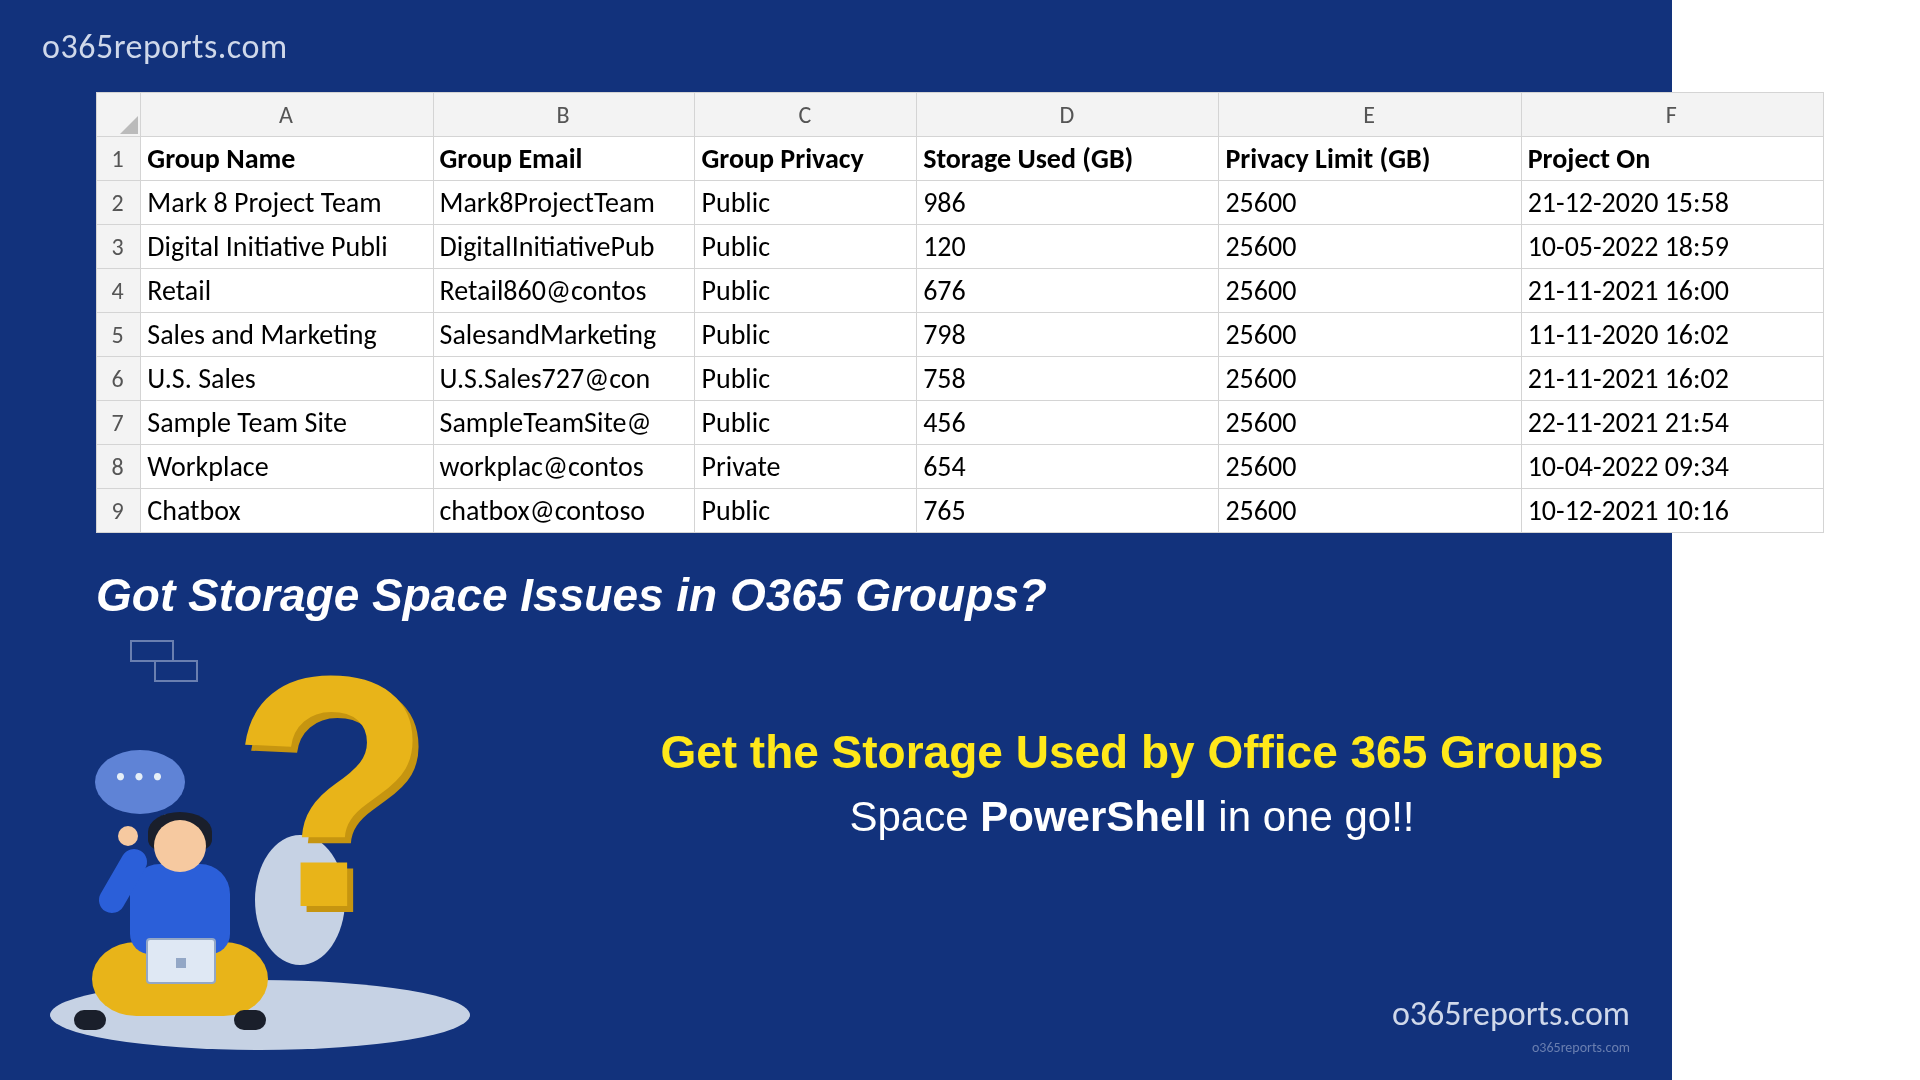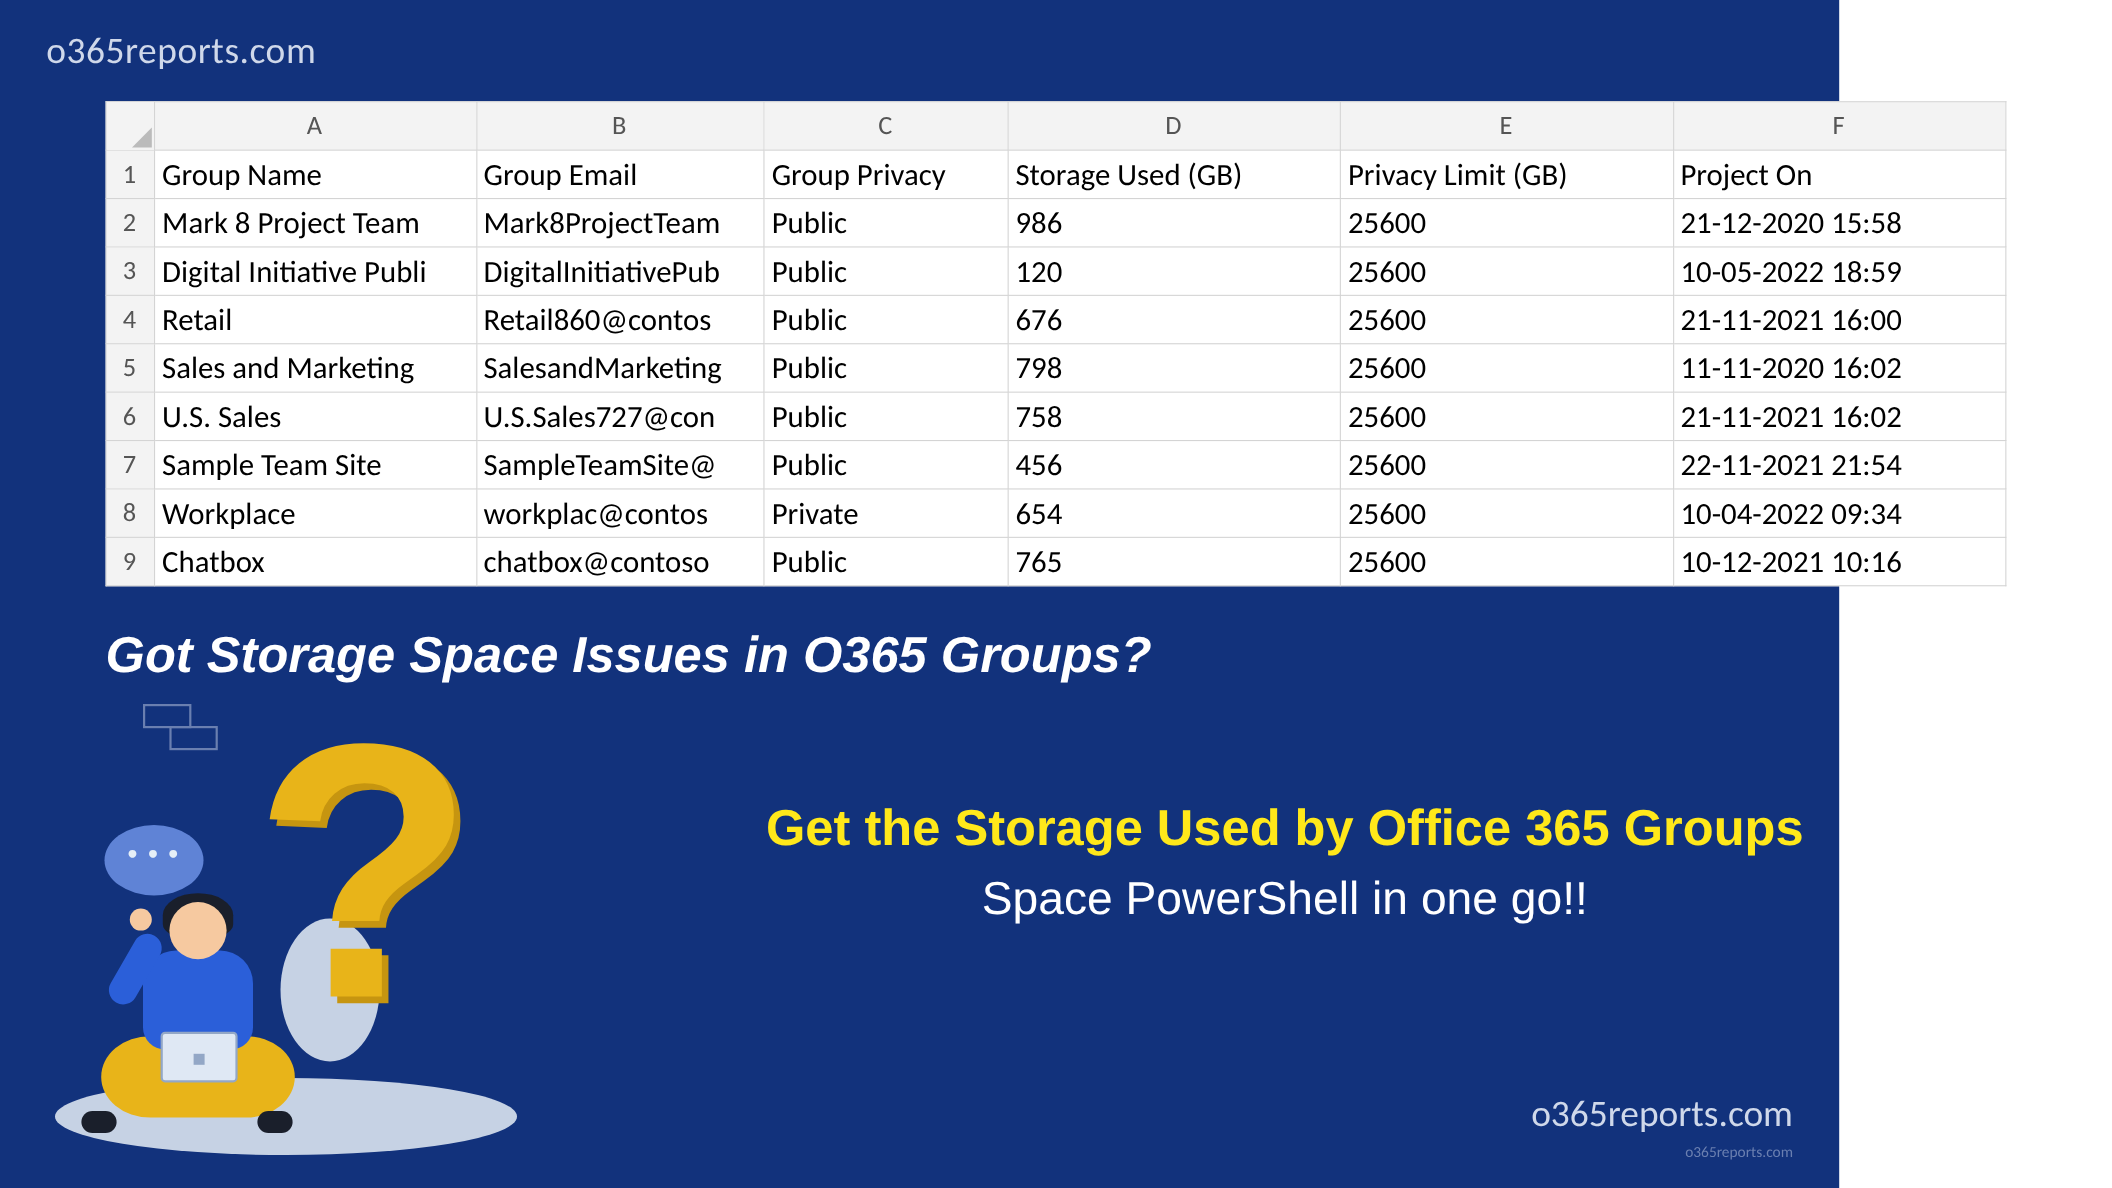--- a/index.html
+++ b/index.html
@@ -90,21 +90,21 @@
       content: "";
       position: absolute;
       right: 2px;
       bottom: 2px;
       width: 0; height: 0;
       border-style: solid;
       border-width: 0 0 18px 18px;
       border-color: transparent transparent #bbb transparent;
     }
 
-    .sheet .hc { font-weight: 400; }
+    .sheet .hc { font-weight: 700; }
 
     .c-A { width: 290px; }
     .c-B { width: 260px; }
     .c-C { width: 220px; }
     .c-D { width: 300px; }
     .c-E { width: 300px; }
     .c-F { width: 300px; }
 
     .headline {
       position: absolute;
@@ -112,38 +112,38 @@
       top: 568px;
       font-size: 46px;
       font-weight: 700;
       font-style: italic;
       color: #ffffff;
       font-family: "Segoe UI", Arial, sans-serif;
     }
 
     .sub-block {
       position: absolute;
-      left: 568px;
+      left: 532px;
       top: 725px;
       width: 1200px;
       text-align: center;
       font-family: "Segoe UI", Arial, sans-serif;
     }
     .sub-line1 {
       color: #ffe81a;
       font-size: 46px;
       font-weight: 700;
     }
     .sub-line2 {
       margin-top: 14px;
       color: #ffffff;
       font-size: 42px;
       font-weight: 400;
     }
-    .sub-line2 b { font-weight: 400; }
+    .sub-line2 b { font-weight: 700; }
 
     
     .illust {
       position: absolute;
       left: 30px;
       top: 620px;
       width: 490px;
       height: 440px;
     }
     .qmark {

